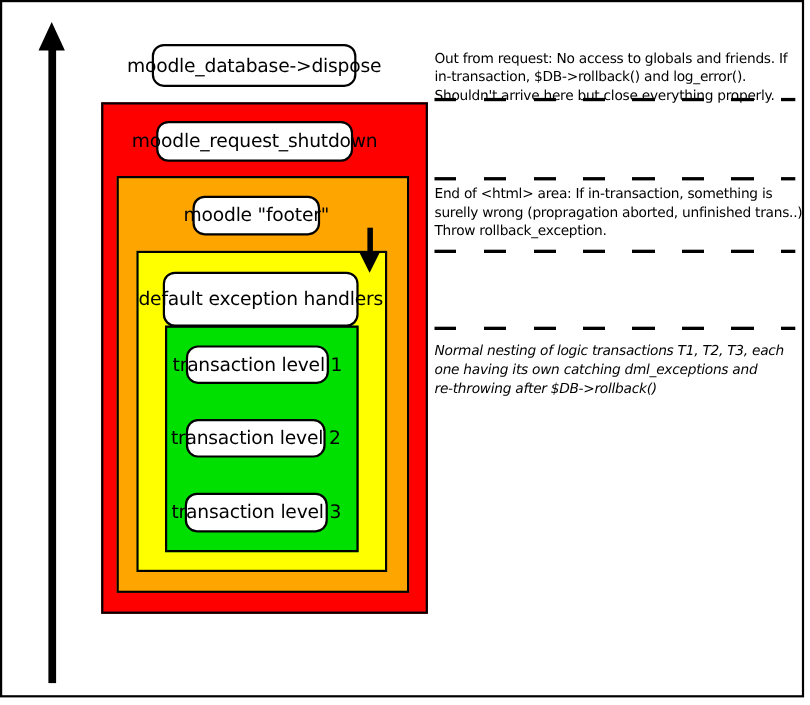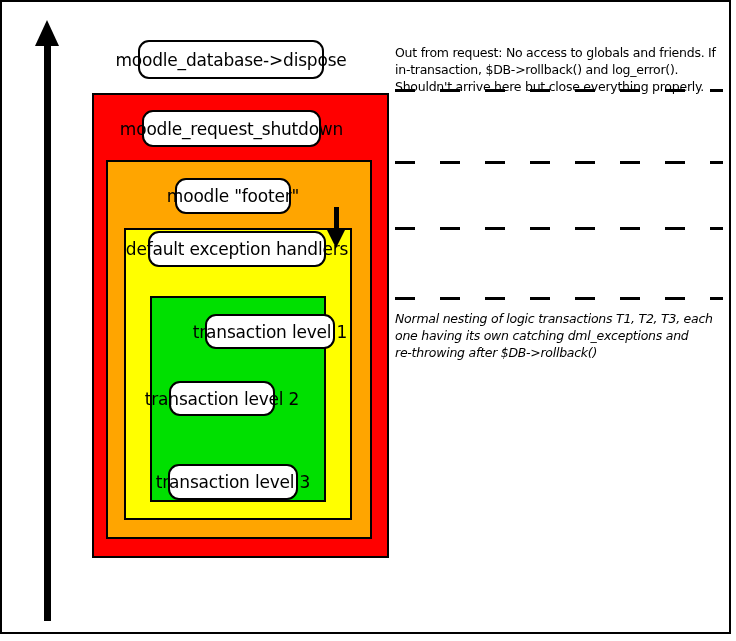--- a/index.html
+++ b/index.html
@@ -40,24 +40,24 @@
     display: flex;
     align-items: center;
     justify-content: center;
     font-size: 17px;
     letter-spacing: -0.2px;
     white-space: nowrap;
   }
   .node.dispose  { left: 138px; top: 40px;  width: 186px; height: 39px; }
   .node.shutdown { left: 142px; top: 110px; width: 179px; height: 37px; justify-content: center; }
   .node.footer   { left: 175px; top: 178px; width: 116px; height: 36px; }
-  .node.handlers { left: 148px; top: 231px; width: 178px; height: 36px; }
-  .node.t1       { left: 169px; top: 314px; width: 130px; height: 35px; margin-left: 36px; }
-  .node.t2       { left: 169px; top: 381px; width: 106px; height: 35px; }
-  .node.t3       { left: 168px; top: 464px; width: 130px; height: 36px; }
+  .node.handlers { left: 148px; top: 247px; width: 178px; height: 50px; }
+  .node.t1       { left: 169px; top: 314px; width: 130px; height: 35px; }
+  .node.t2       { left: 169px; top: 381px; width: 127px; height: 35px; }
+  .node.t3       { left: 168px; top: 448px; width: 130px; height: 36px; }
 
   
   .up-arrow-shaft {
     position: absolute;
     left: 44px; top: 42px;
     width: 7px; height: 579px;
     background: #000;
   }
   .up-arrow-head {
     position: absolute;
@@ -149,19 +149,22 @@
   </div>
   <div class="node t3">
     <span>transaction level 3</span>
   </div>
 
   <div class="note n1">Out from request: No access to globals and friends. If
 in-transaction, $DB-&gt;rollback() and log_error().
 Shouldn't arrive here but close everything properly.</div>
   <div class="sep s1"></div>
   <div class="sep s2"></div>
+  <div class="note n3">End of &lt;html&gt; area: If in-transaction, something is
+surelly wrong (propragation aborted, unfinished trans..)
+Throw rollback_exception.</div>
   <div class="sep s3"></div>
   <div class="sep s4"></div>
   <div class="note n5">Normal nesting of logic transactions T1, T2, T3, each
 one having its own catching dml_exceptions and
 re-throwing after $DB-&gt;rollback()</div>
 
 </div>
 
 </body></html>

